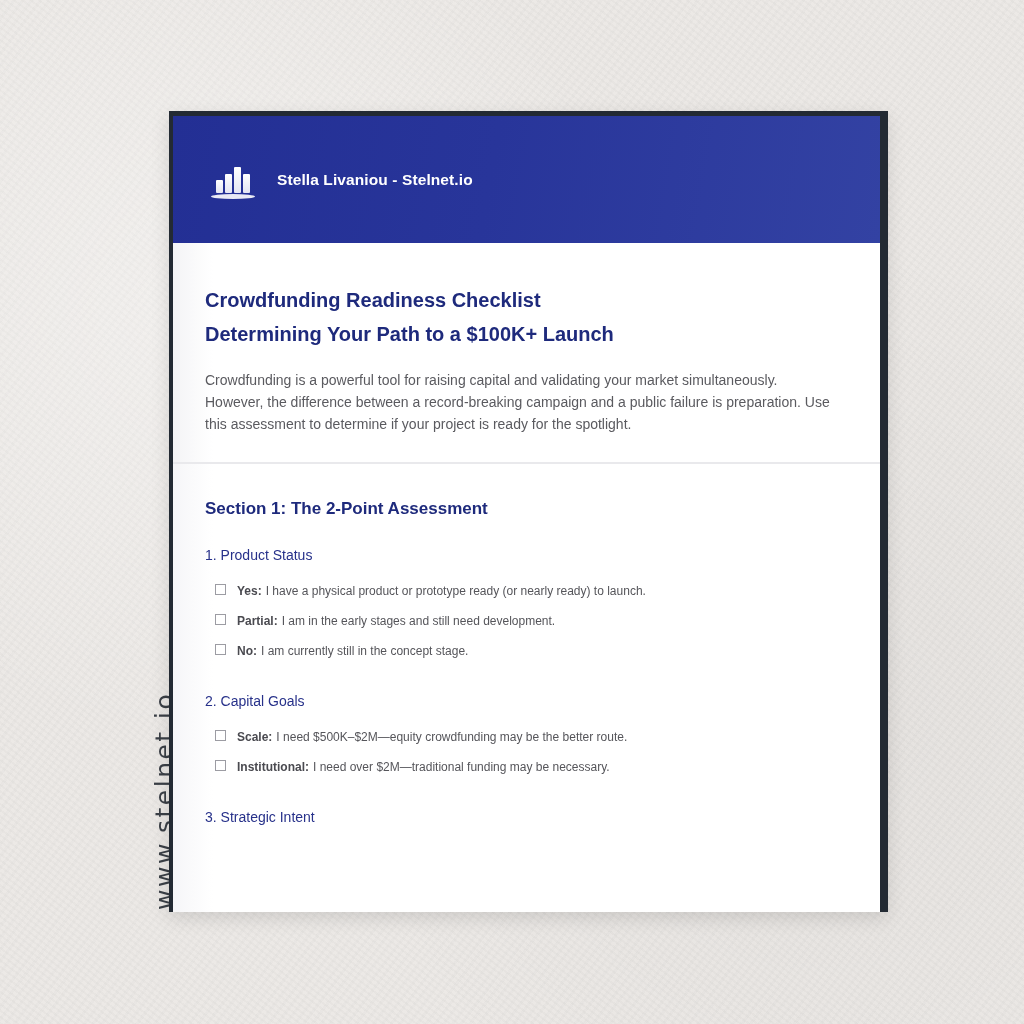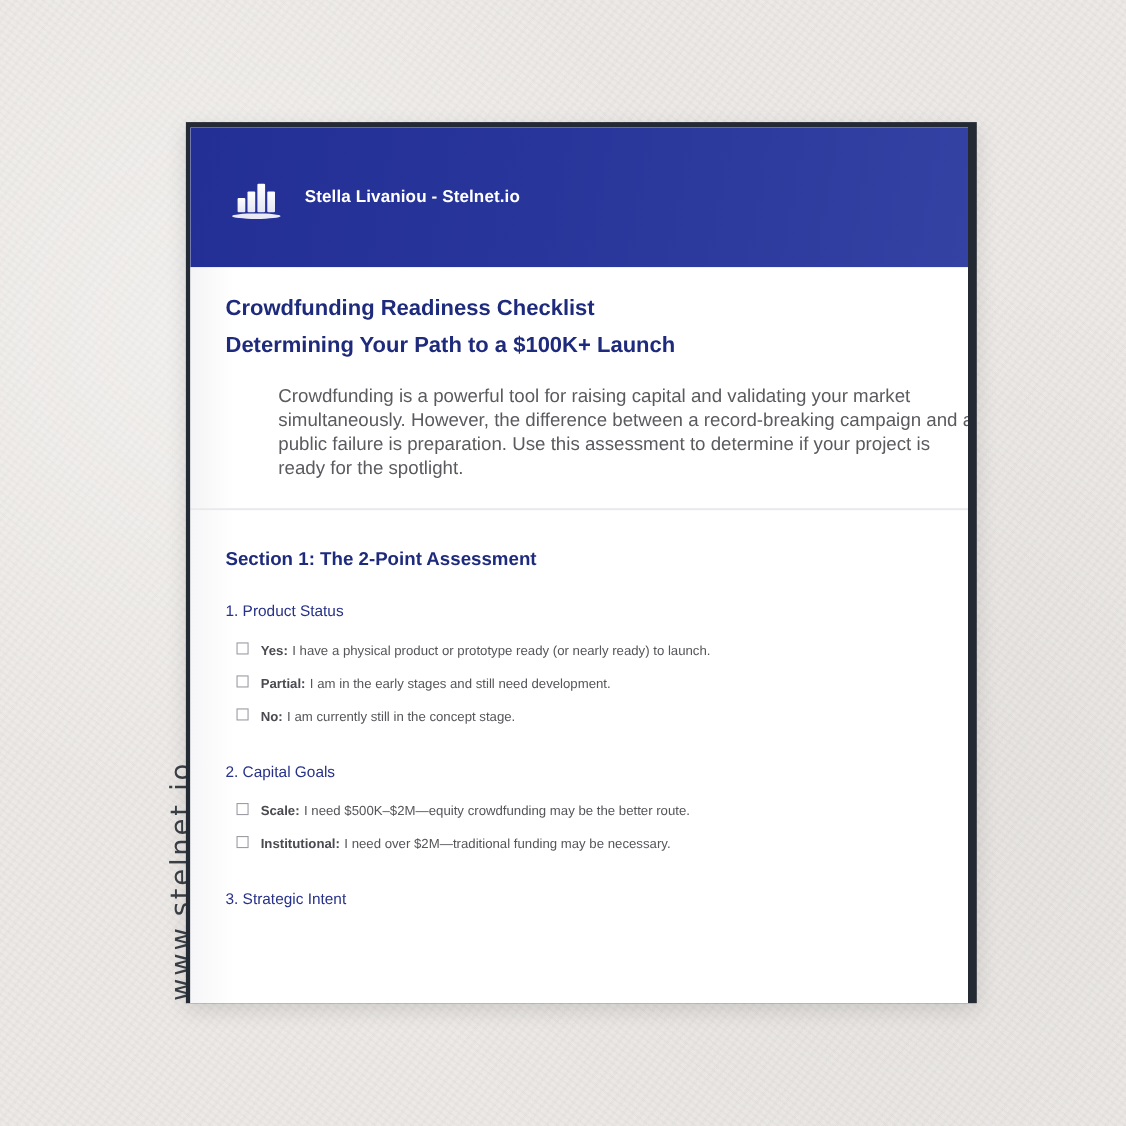--- a/index.html
+++ b/index.html
@@ -84,37 +84,36 @@
       border-radius: 50%;
     }
     .brand {
       color: #ffffff;
       font-weight: bold;
       font-size: 15.5px;
       letter-spacing: 0.1px;
     }
 
     .intro {
-      padding: 20px 32px 0 32px;
+      padding: 40px 32px 0 32px;
       height: 219px;
       background: linear-gradient(90deg, #f4f4f6 0px, #ffffff 40px, #ffffff 100%);
     }
     .title {
       color: #1e2a7c;
       font-weight: bold;
       font-size: 20px;
       line-height: 34px;
     }
     .lead {
       margin-top: 18px;
       color: #5a5a5f;
-      font-size: 17px;
+      font-size: 14px;
       line-height: 22px;
       width: 632px;
-      margin-left: 48px;
     }
     .divider {
       height: 2px;
       background: #e9e9ec;
     }
 
     .section {
       padding: 34px 32px 0 32px;
       background: linear-gradient(90deg, #f6f6f8 0px, #ffffff 40px, #ffffff 100%);
       height: 460px;

